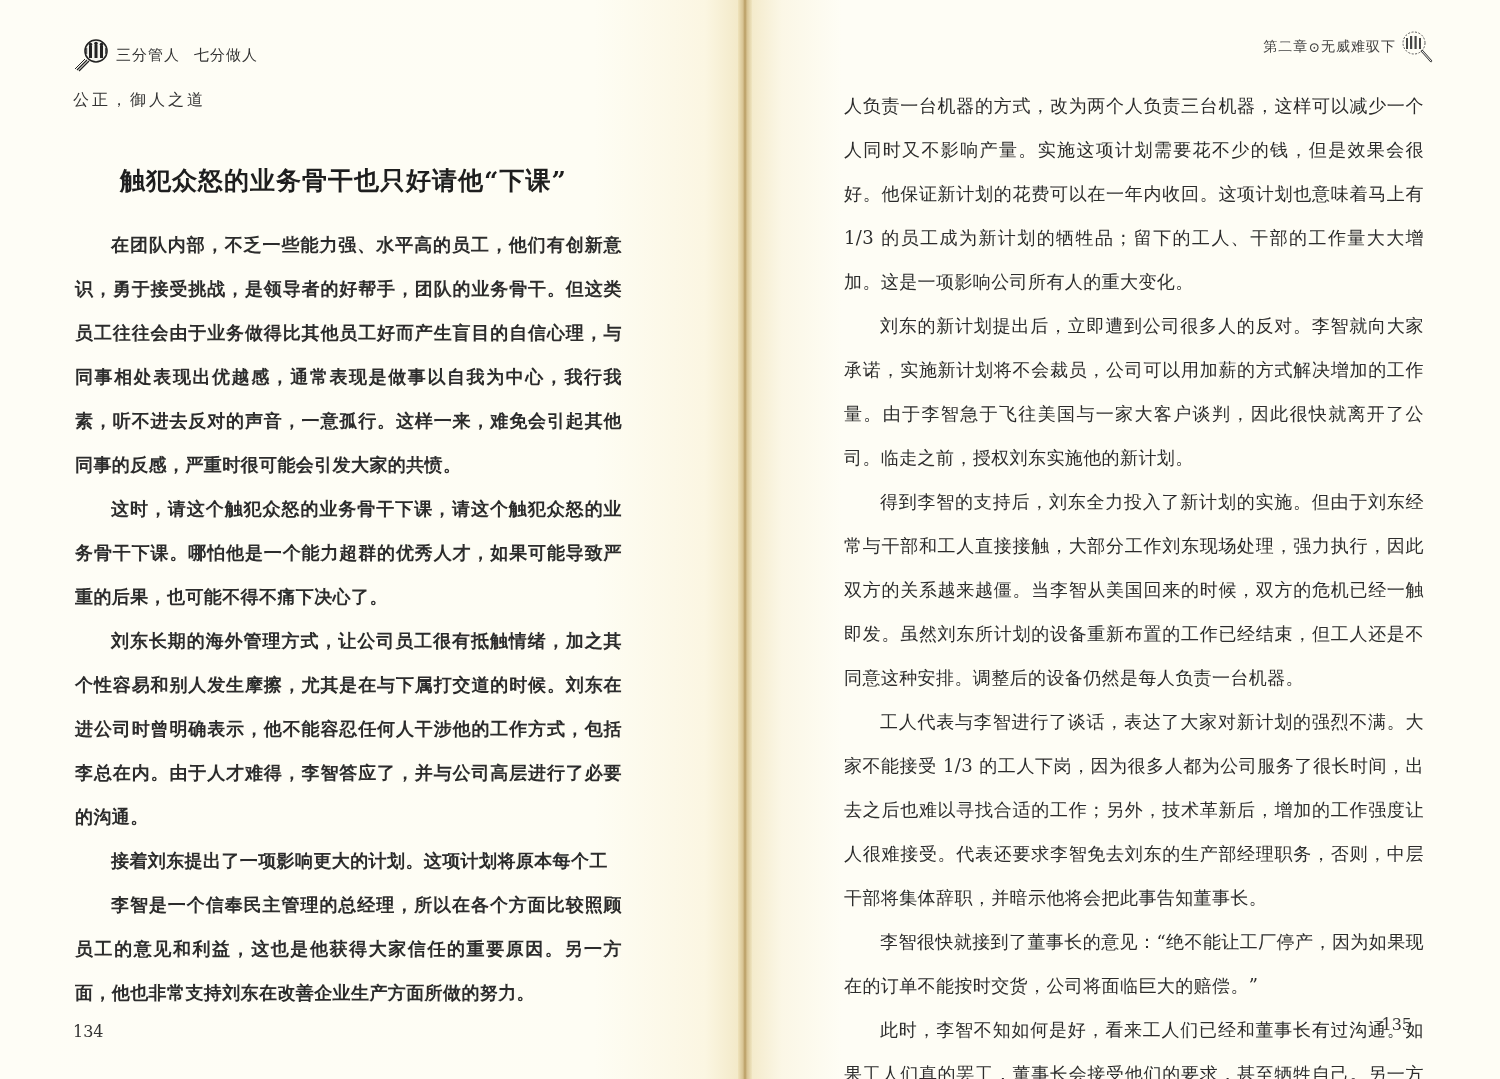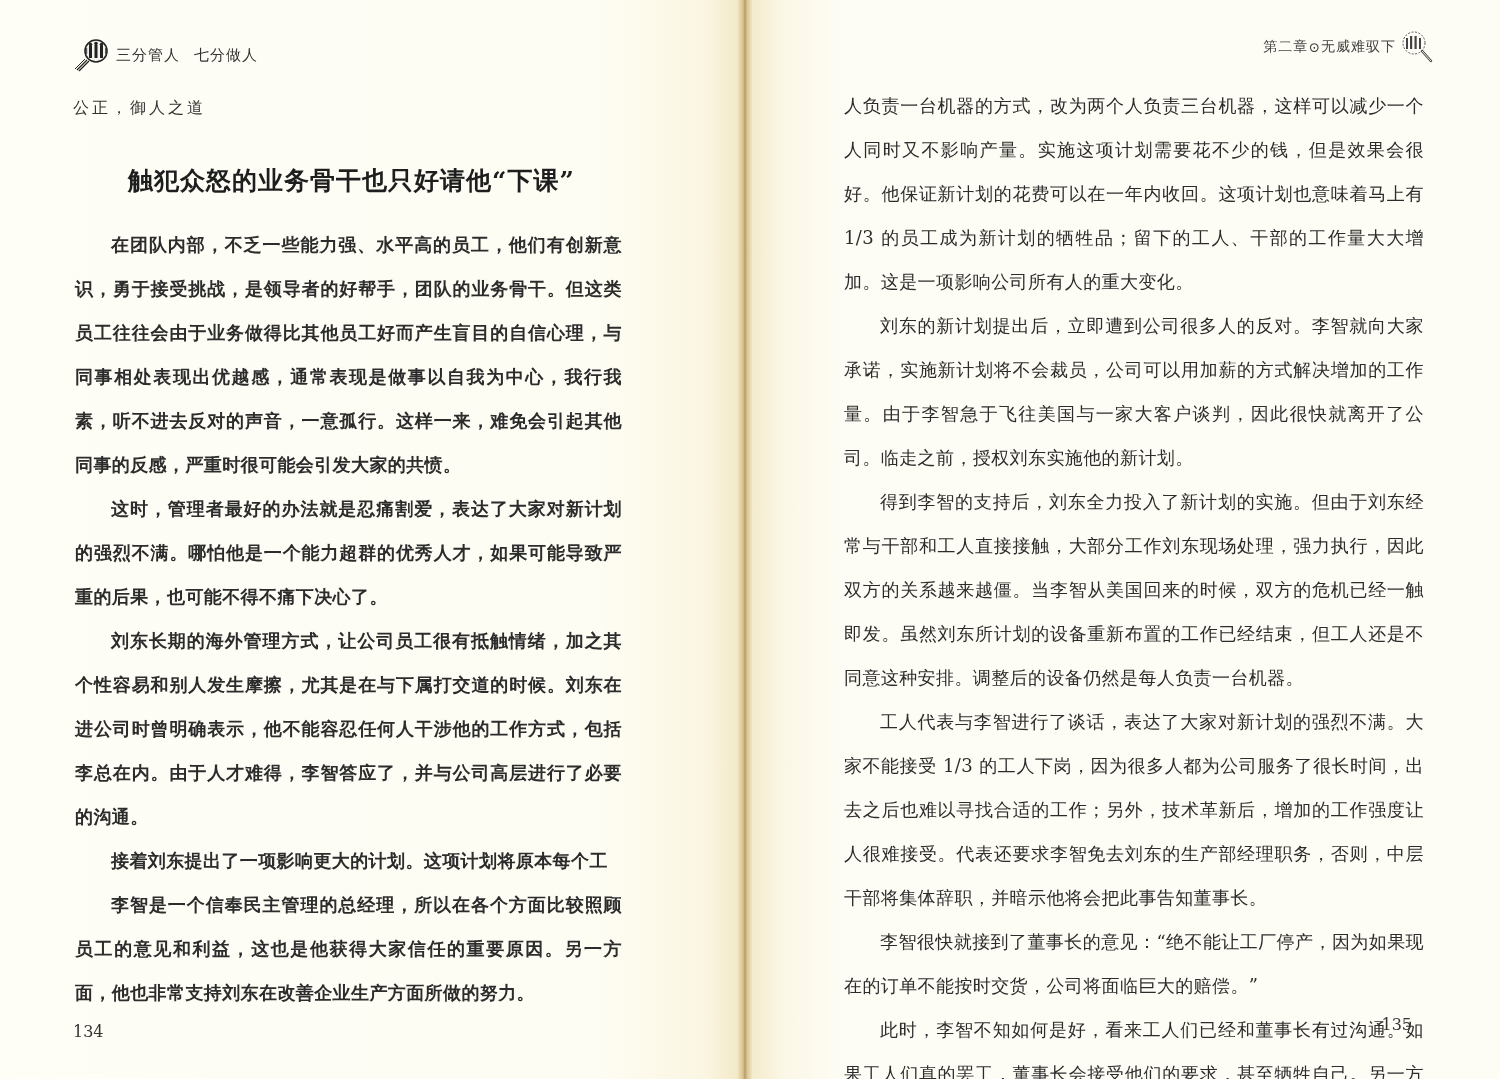--- a/index.html
+++ b/index.html
@@ -74,29 +74,29 @@
     .magnifier-icon-r {
       display: inline-block;
       width: 34px;
       height: 34px;
       margin-left: 4px;
     }
 
     .section-label {
       position: absolute;
       left: 73px;
-      top: 98px;
+      top: 90px;
       font-size: 16px;
       color: #333;
       letter-spacing: 3px;
     }
 
     .article-title {
       position: absolute;
-      left: 128px;
+      left: 120px;
       top: 164px;
       font-size: 25px;
       font-weight: bold;
       color: #1e1e1e;
       letter-spacing: 1px;
       white-space: nowrap;
     }
 
     .body-text {
       position: absolute;
@@ -159,21 +159,21 @@
       <span class="run-head-sep"></span>
       <span>七分做人</span>
     </div>
 
     <div class="section-label">公正，御人之道</div>
 
     <div class="article-title">触犯众怒的业务骨干也只好请他“下课”</div>
 
     <div class="body-text body-left">
       <p>在团队内部，不乏一些能力强、水平高的员工，他们有创新意识，勇于接受挑战，是领导者的好帮手，团队的业务骨干。但这类员工往往会由于业务做得比其他员工好而产生盲目的自信心理，与同事相处表现出优越感，通常表现是做事以自我为中心，我行我素，听不进去反对的声音，一意孤行。这样一来，难免会引起其他同事的反感，严重时很可能会引发大家的共愤。</p>
-      <p>这时，管理者最好的办法就是忍痛割爱，表达了大家对新计划的强烈不满。哪怕他是一个能力超群的优秀人才，如果可能导致严重的后果，也可能不得不痛下决心了。</p>
+      <p>这时，请这个触犯众怒的业务骨干下课，请这个触犯众怒的业务骨干下课。哪怕他是一个能力超群的优秀人才，如果可能导致严重的后果，也可能不得不痛下决心了。</p>
       <p>刘东长期的海外管理方式，让公司员工很有抵触情绪，加之其个性容易和别人发生摩擦，尤其是在与下属打交道的时候。刘东在进公司时曾明确表示，他不能容忍任何人干涉他的工作方式，包括李总在内。由于人才难得，李智答应了，并与公司高层进行了必要的沟通。</p>
       <p>接着刘东提出了一项影响更大的计划。这项计划将原本每个工</p>
       <p>李智是一个信奉民主管理的总经理，所以在各个方面比较照顾员工的意见和利益，这也是他获得大家信任的重要原因。另一方面，他也非常支持刘东在改善企业生产方面所做的努力。</p>
     </div>
 
     <div class="page-number pn-left">134</div>
   </div>
 
   <div class="gutter"></div>
 

